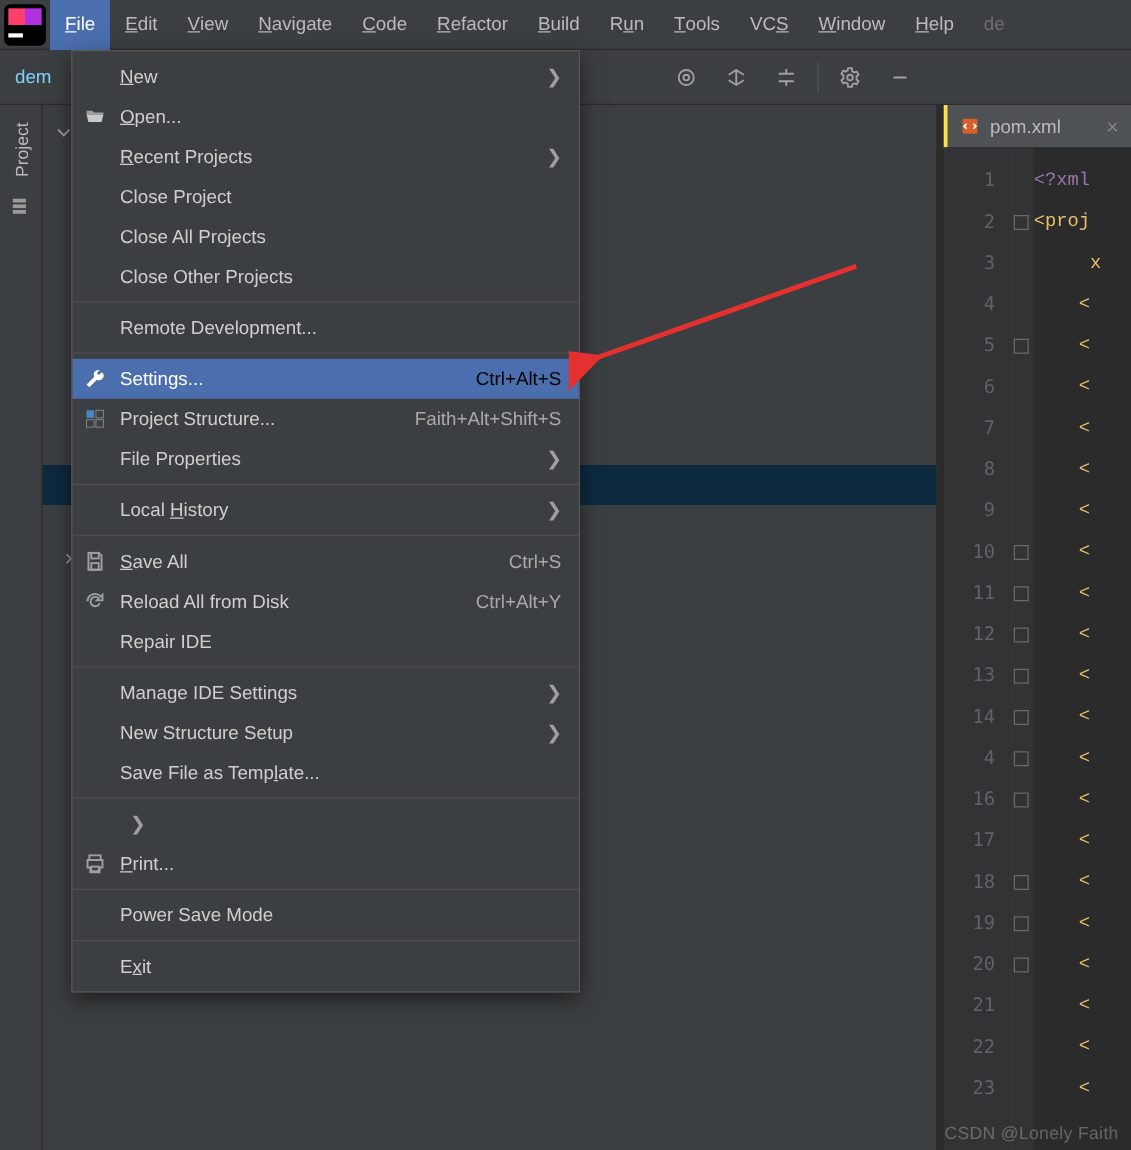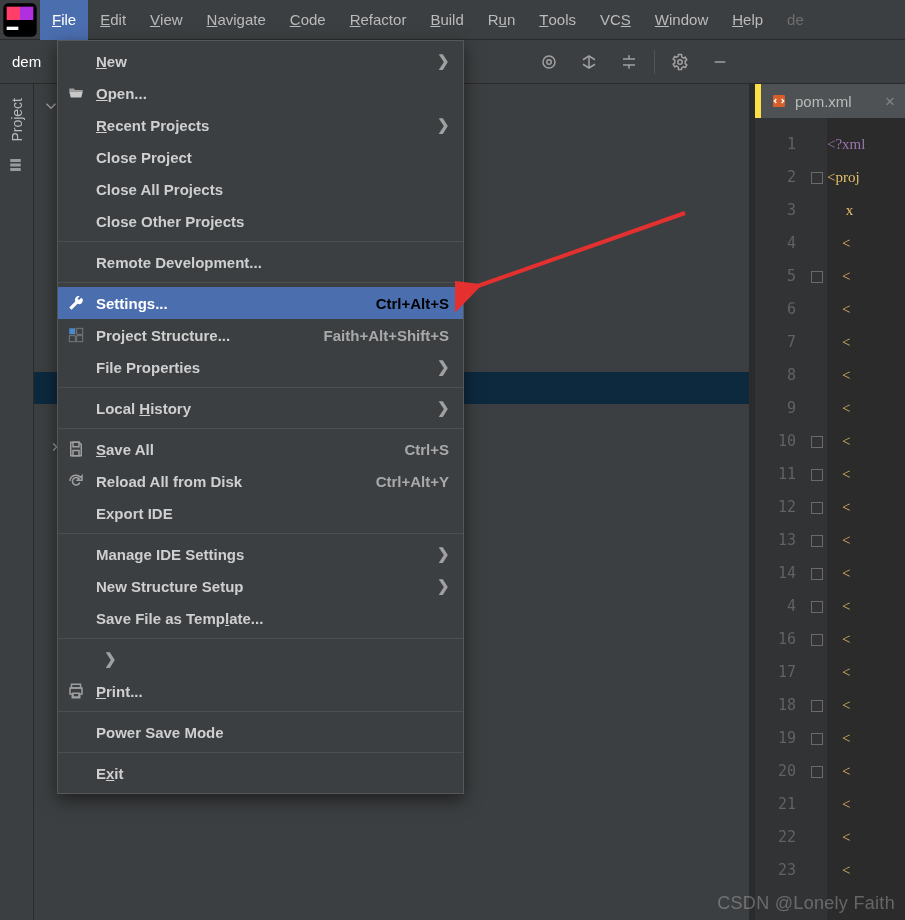--- a/index.html
+++ b/index.html
@@ -30,21 +30,21 @@
   .mnemonic { text-decoration: underline; }
   .menubar .trailing { color: #6e6e6e; padding: 0 0 0 12px; }
 
   
   .second-bar {
     position: absolute; left: 0; top: 40px; right: 0; height: 44px;
     background: #3c3f41;
     display: flex; align-items: center;
     border-bottom: 1px solid #2b2b2b;
   }
-  .breadcrumb { padding-left: 12px; color: #ffffff; display:flex; align-items:center; gap:4px;}
+  .breadcrumb { padding-left: 12px; color: #7dd3fc; display:flex; align-items:center; gap:4px;}
   .toolbar-right { position: absolute; right: 160px; top: 0; height: 44px; display: flex; align-items: center; gap: 6px; padding: 0 8px; }
   .tool-btn {
     width: 34px; height: 34px; display: flex; align-items: center; justify-content: center;
     color: #a0a0a0; border-radius: 3px; cursor: default;
   }
   .tool-btn svg { width: 18px; height: 18px; }
   .tool-sep { width: 1px; height: 24px; background: #555; margin: 0 2px; }
 
   
   .left-strip {
@@ -75,77 +75,77 @@
   .proj-expander {
     position:absolute; left:14px; top:356px;
     color:#a0a0a0;
   }
   .proj-expander svg { width:14px; height:14px; transform: rotate(-90deg); }
 
   
   .editor-tab {
     position: absolute; right: 0; top: 84px; width: 150px; height: 34px;
     background: #4e5254; color: #bbbbbb; display: flex; align-items: center; padding: 0 10px;
-    gap: 8px; border-left: 6px solid #fde047;
+    gap: 8px; border-left: 3px solid #fde047;
   }
   .tab-icon { width:16px; height:16px; }
   .tab-close { margin-left:auto; color:#858585; font-size:17px; line-height:1; cursor:default;}
   .editor-area {
     position: absolute; right: 0; top: 118px; width: 150px; bottom: 0;
     background: #2b2b2b; display:flex;
   }
   .gutter {
     width: 52px; background: #313335; text-align: right;
     color: #606366; font-family: "Consolas","Menlo",monospace; font-size: 15px;
     padding-top: 10px; line-height: 33px; padding-right: 10px;
     border-right:1px solid #313335;
   }
   .fold-col {
     width: 20px; background:#313335; padding-top:10px; line-height:33px;
     display:flex; flex-direction:column; align-items:center;
   }
   .fold-mark { width:12px; height:12px; border:1px solid #6a6a6a; margin-top:11px; margin-bottom:10px;}
   .fold-mark.none { border:none; visibility:hidden;}
   .code-col {
-    flex:1; font-family:Liberation Serif, serif; font-size:15px;
+    flex:1; font-family:Liberation Mono, monospace; font-size:15px;
     padding-top:10px; line-height:33px; white-space:pre; overflow:hidden;
   }
   .tok-pi { color:#9876aa; } 
   .tok-tag { color:#e8bf6a; }
   .tok-less { color:#e8bf6a; }
 
   
   .dropdown {
     position: absolute; left: 57px; top: 40px; width: 407px;
     background: #3c3f41; border: 1px solid #575757;
     box-shadow: 0 6px 16px rgba(0,0,0,.5);
     padding: 4px 0;
   }
   .dd-row {
     height: 32px; display: flex; align-items: center;
     padding: 0 14px 0 8px; color: #cfcfcf; cursor: default;
-    gap: 10px; position:relative;font-weight:bold;
+    gap: 10px; position:relative;
   }
   .dd-row .icon-slot { width: 20px; display:flex; align-items:center; justify-content:center; }
   .dd-row .icon-slot svg { width:18px; height:18px; color:#a0a0a0; }
   .dd-row.highlight { background: #4b6eaf; color: #ffffff; }
   .dd-row.highlight .icon-slot svg { color:#ffffff; }
   .dd-label { flex: 1; }
   .dd-shortcut { color: #a9a9a9; margin-left: 12px; white-space:nowrap;}
   .dd-row.highlight .dd-shortcut { color:#000000; }
   .dd-row .sub-arrow { width:12px; color:#a0a0a0; margin-left:8px; }
   .dd-sep { height:1px; background:#4e4e4e; margin:4px 0; }
 
   
   .anno { position:absolute; left:455px; top:195px; pointer-events:none; }
 
   
   .watermark {
     position: absolute; right: 10px; bottom: 6px;
-    color: rgba(210,210,210,0.35); font-size: 18px; letter-spacing: .3px;
+    color: rgba(210,210,210,0.35); font-size: 14px; letter-spacing: .3px;
   }
 </style>
 </head>
 <body>
 
 <div class="menubar">
   <div class="app-icon">
     <svg viewBox="0 0 24 24">
         <rect x="2" y="2" width="20" height="20" rx="3" fill="#000"></rect>
         <rect x="4" y="4" width="8" height="8" fill="#ff3f6a"></rect>
@@ -403,21 +403,21 @@
       <span class="icon-slot">
         <svg viewBox="0 0 24 24" fill="none" stroke="currentColor" stroke-width="2">
           <path d="M4 12a8 8 0 0 1 14-5l2-2v6h-6l2-2a5 5 0 1 0 1 5"></path>
         </svg>
       </span>
       <span class="dd-label">Reload All from Disk</span>
       <span class="dd-shortcut">Ctrl+Alt+Y</span>
     </div>
     <div class="dd-row">
       <span class="icon-slot"></span>
-      <span class="dd-label">Export IDE</span>
+      <span class="dd-label">Repair IDE</span>
     </div>
     <div class="dd-sep"></div>
     <div class="dd-row">
       <span class="icon-slot"></span>
       <span class="dd-label">Manage IDE Settings</span>
       <span class="sub-arrow">❯</span>
     </div>
     <div class="dd-row">
       <span class="icon-slot"></span>
       <span class="dd-label">New Structure Setup</span>

